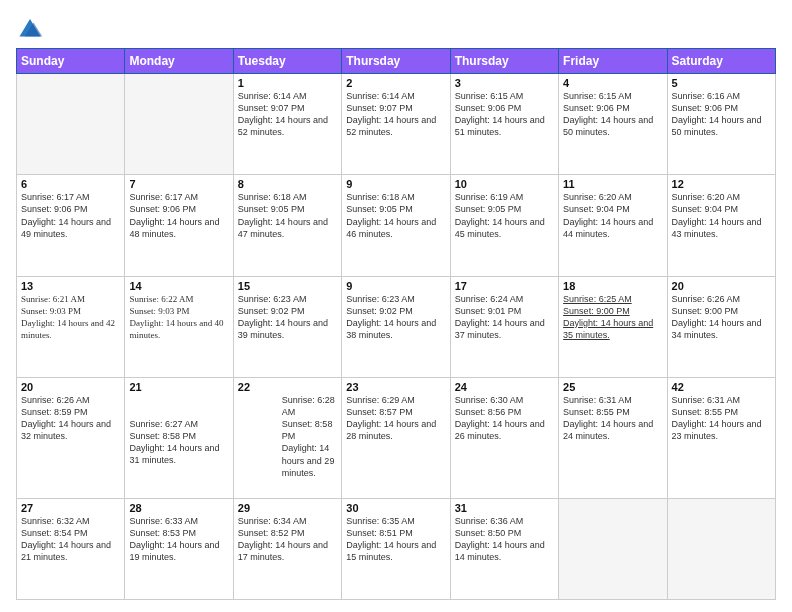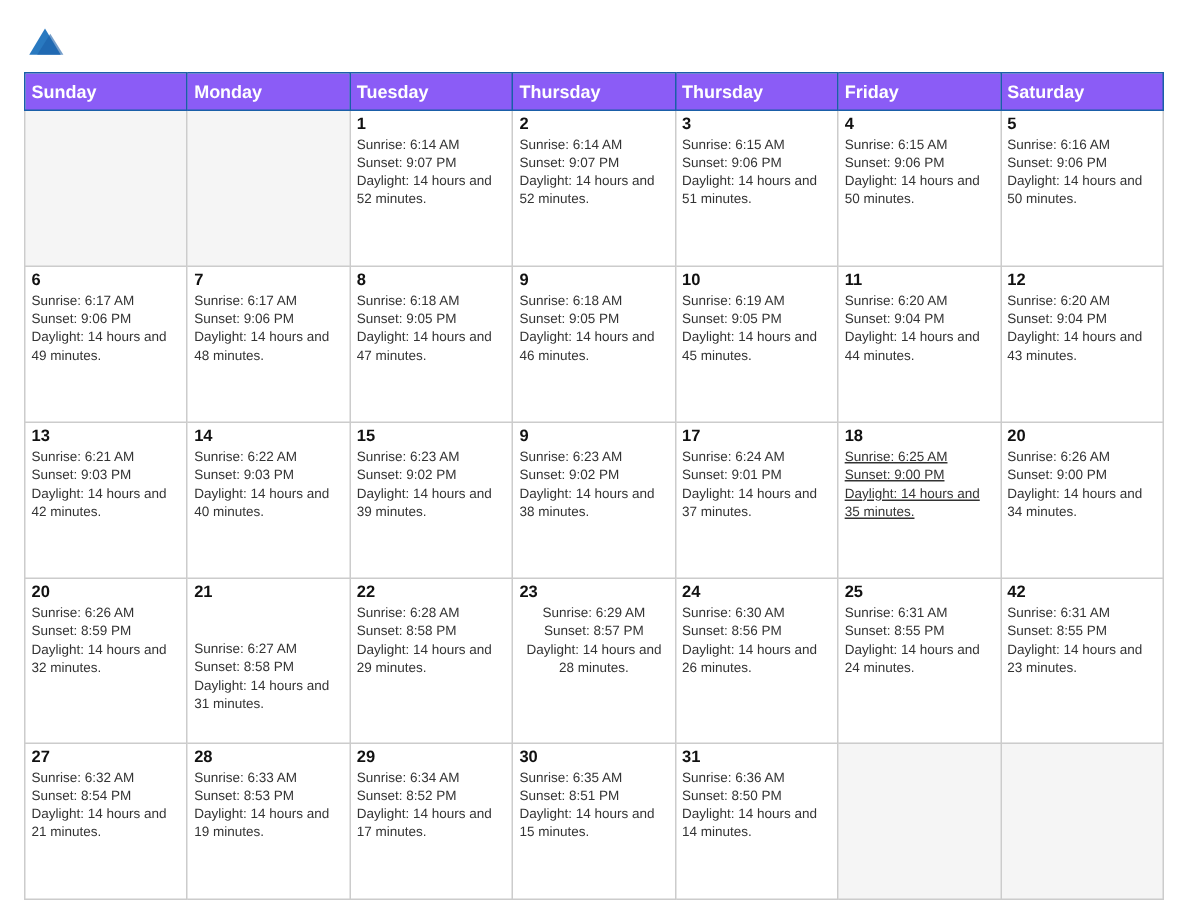--- a/index.html
+++ b/index.html
@@ -209,27 +209,27 @@
           <td>
             <span class="day-num">12</span>
             <div class="cell-text" style="white-space: pre-line;">Sunrise: 6:20 AM
 Sunset: 9:04 PM
 Daylight: 14 hours and 43 minutes.</div>
           </td>
         </tr>
         <tr>
           <td>
             <span class="day-num">13</span>
-            <div class="cell-text" style="white-space: pre-line;">Sunrise: 6:21 AM
+            <div class="cell-text" style="white-space: pre-line; font-family: Liberation Serif, serif;">Sunrise: 6:21 AM
 Sunset: 9:03 PM
 Daylight: 14 hours and 42 minutes.</div>
           </td>
           <td>
             <span class="day-num">14</span>
-            <div class="cell-text" style="white-space: pre-line;">Sunrise: 6:22 AM
+            <div class="cell-text" style="white-space: pre-line; font-family: Liberation Serif, serif;">Sunrise: 6:22 AM
 Sunset: 9:03 PM
 Daylight: 14 hours and 40 minutes.</div>
           </td>
           <td>
             <span class="day-num">15</span>
             <div class="cell-text" style="white-space: pre-line;">Sunrise: 6:23 AM
 Sunset: 9:02 PM
 Daylight: 14 hours and 39 minutes.</div>
           </td>
           <td>
@@ -265,27 +265,27 @@
 Daylight: 14 hours and 32 minutes.</div>
           </td>
           <td>
             <span class="day-num">21</span>
             <div class="cell-text" style="white-space: pre-line; margin-top: 25px;">Sunrise: 6:27 AM
 Sunset: 8:58 PM
 Daylight: 14 hours and 31 minutes.</div>
           </td>
           <td>
             <span class="day-num">22</span>
-            <div class="cell-text" style="white-space: pre-line;">Sunrise: 6:28 AM
+            <div class="cell-text" style="white-space: pre-line; margin-left: 44px;">Sunrise: 6:28 AM
 Sunset: 8:58 PM
 Daylight: 14 hours and 29 minutes.</div>
           </td>
           <td>
             <span class="day-num">23</span>
-            <div class="cell-text" style="white-space: pre-line; text-align: center;">Sunrise: 6:29 AM
+            <div class="cell-text" style="white-space: pre-line;">Sunrise: 6:29 AM
 Sunset: 8:57 PM
 Daylight: 14 hours and 28 minutes.</div>
           </td>
           <td>
             <span class="day-num">24</span>
             <div class="cell-text" style="white-space: pre-line;">Sunrise: 6:30 AM
 Sunset: 8:56 PM
 Daylight: 14 hours and 26 minutes.</div>
           </td>
           <td>

